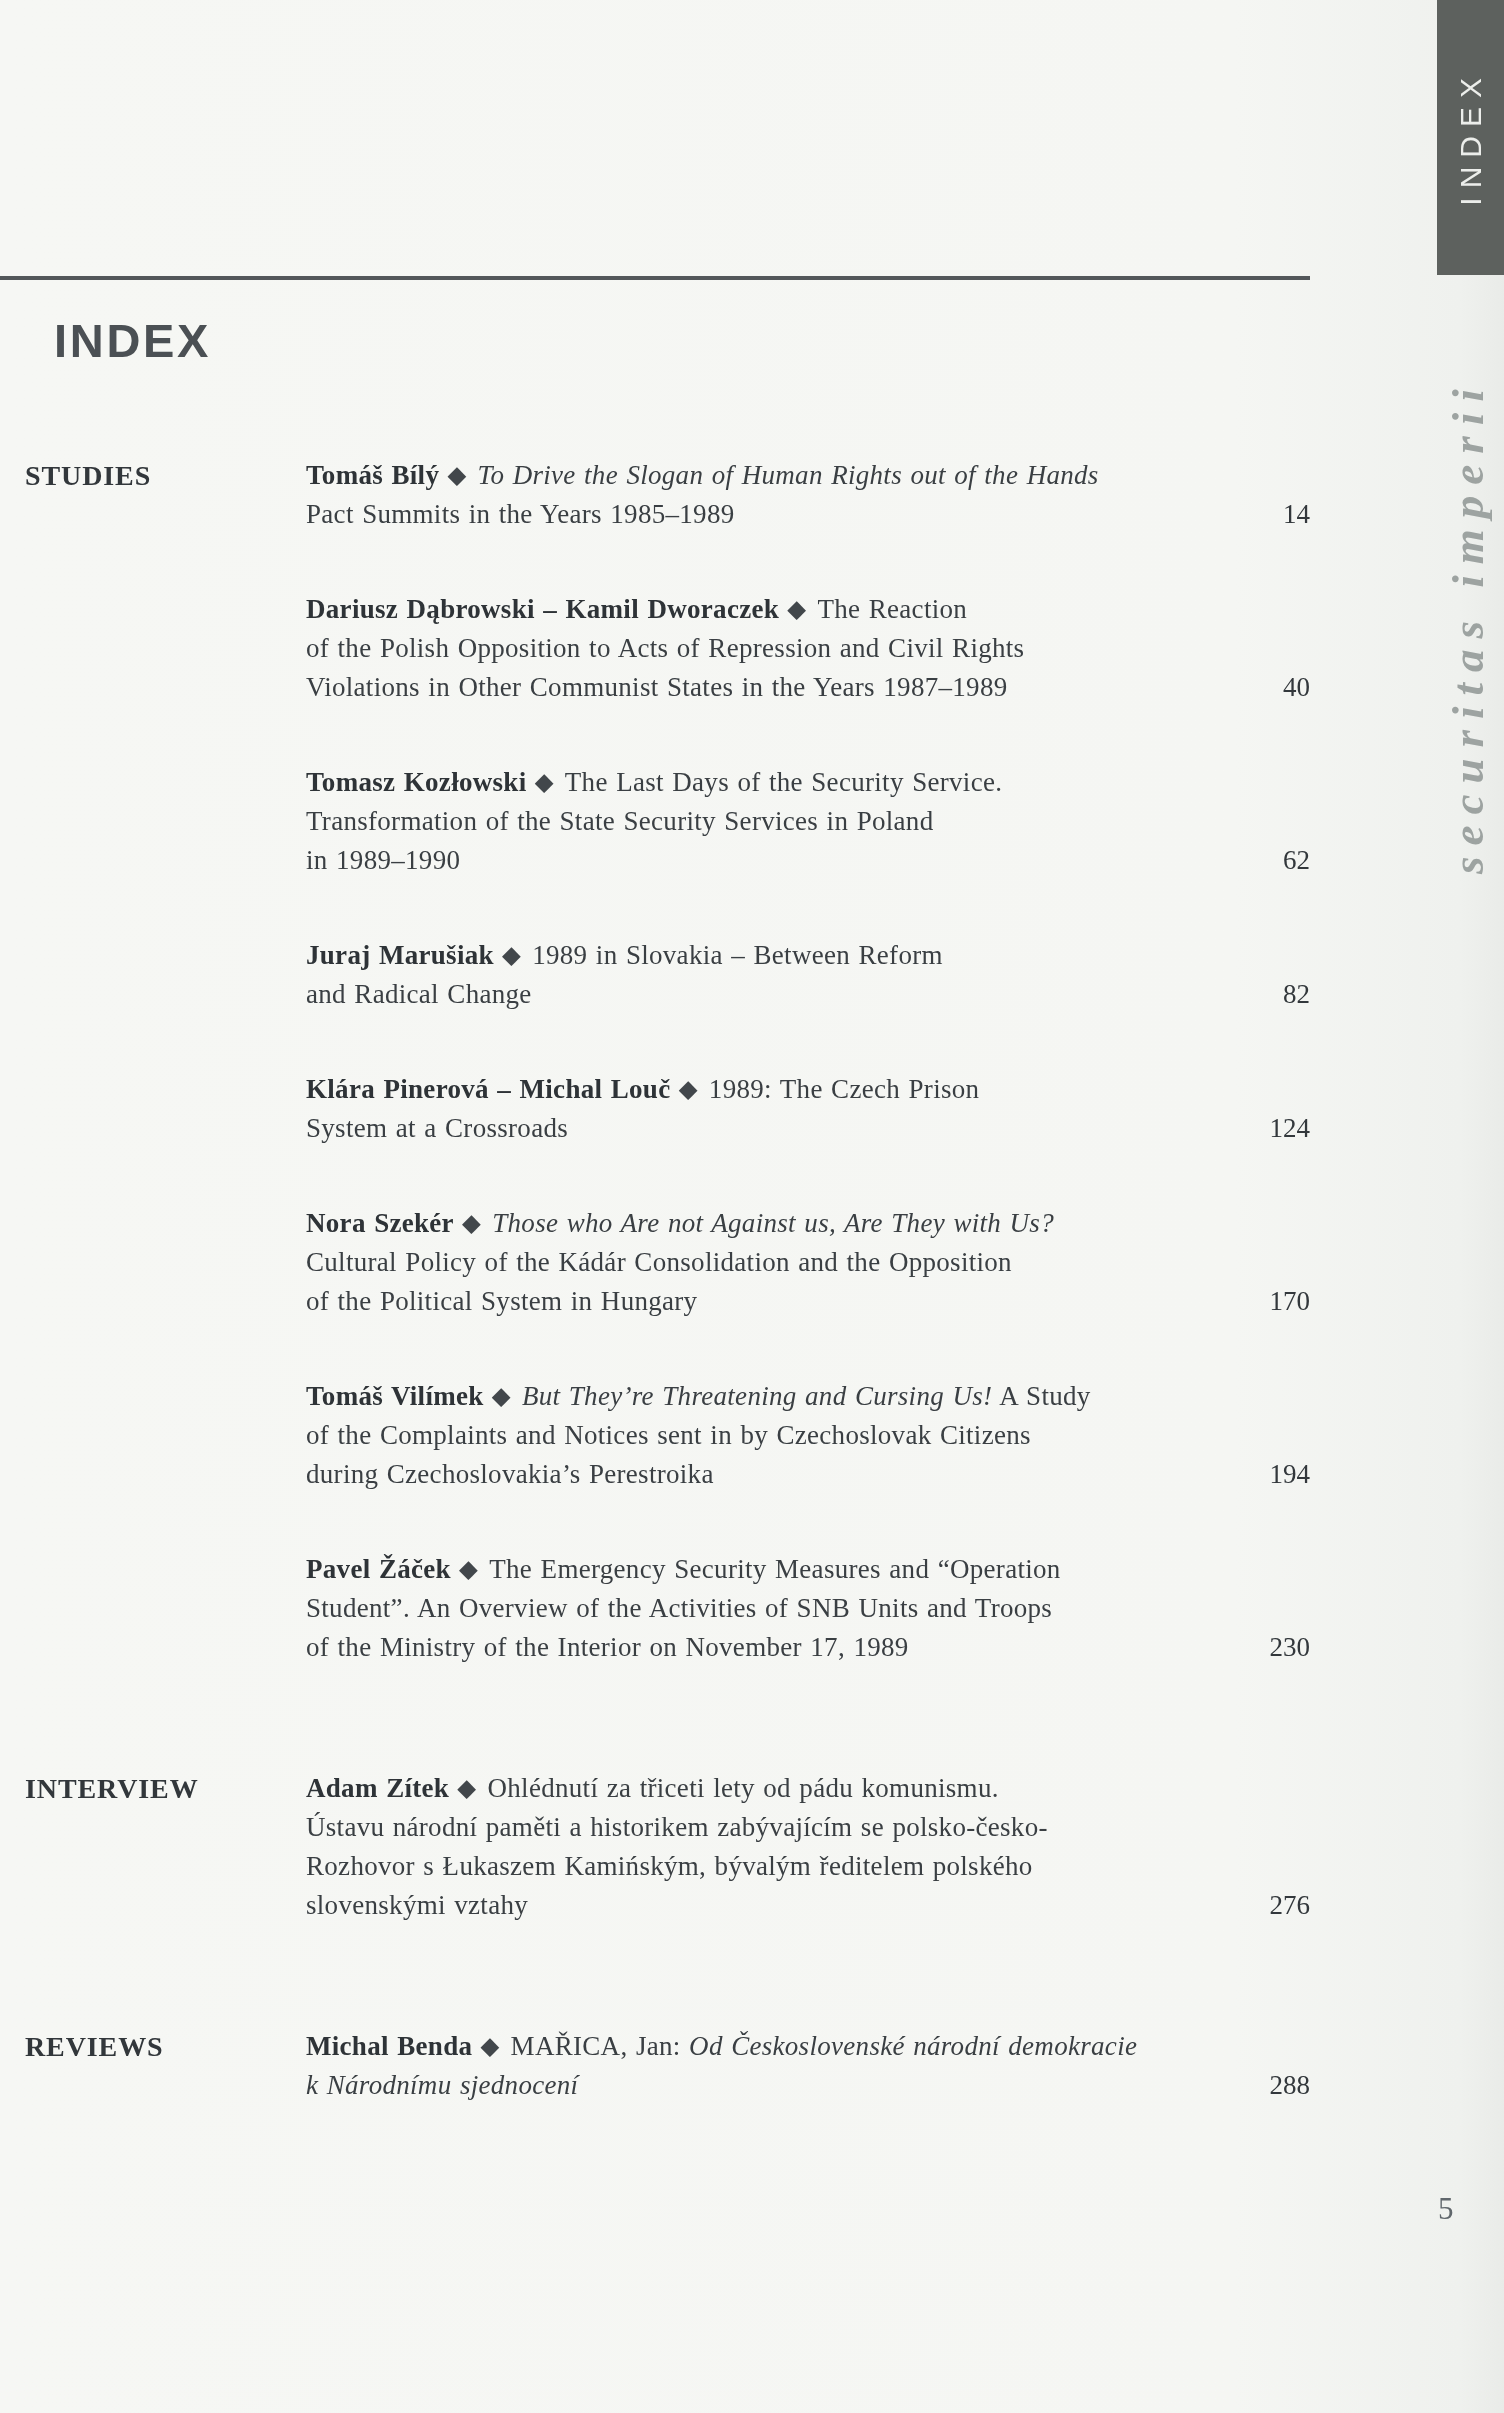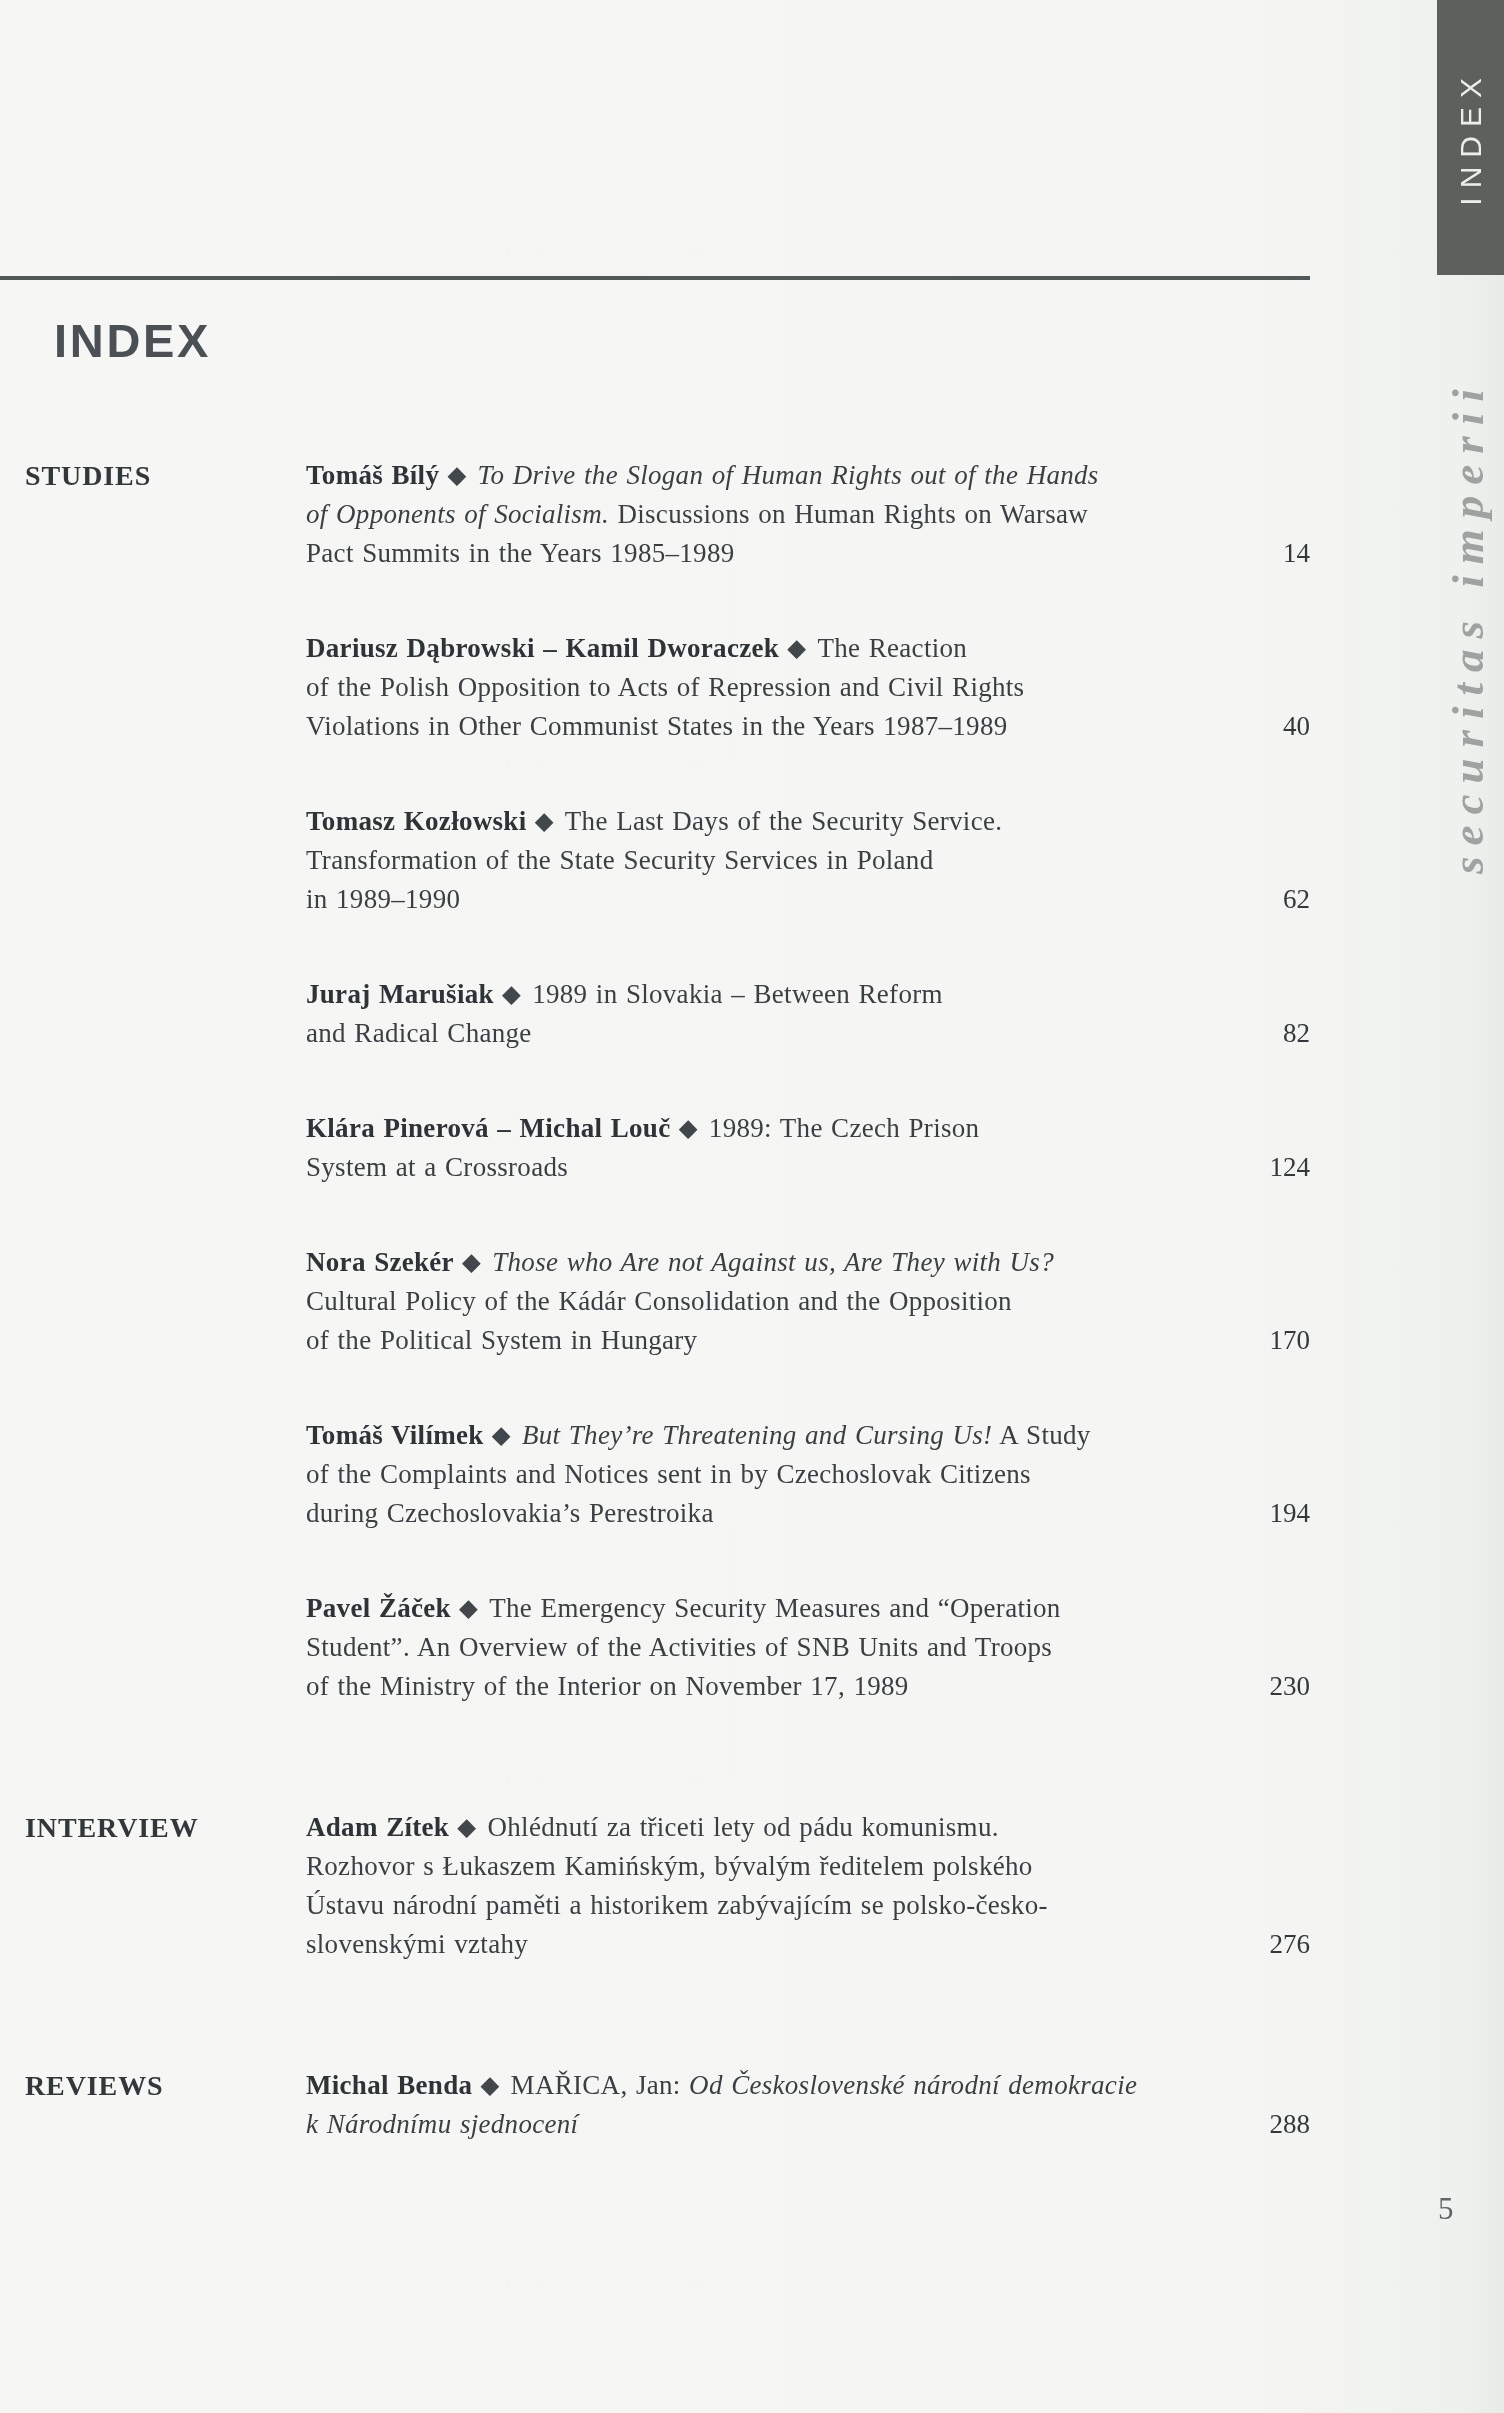--- a/index.html
+++ b/index.html
@@ -66,24 +66,20 @@
       <section class="section">
         <div class="label">STUDIES</div>
         <div class="entries">
           <div class="entry">
             <div class="line">
               <span class="run bold">Tomáš Bílý</span>
               <span class="run diamond">◆</span>
               <span class="run italic">To Drive the Slogan of Human Rights out of the Hands</span>
             </div>
             <div class="line">
-              <span class="run italic">of Opponents of Socialism.</span>
-              <span class="run regular"> Discussions on Human Rights on Warsaw</span>
-            </div>
-            <div class="line">
               <span class="run regular">Pact Summits in the Years 1985–1989</span>
               <span class="fill"></span>
               <span class="pg">14</span>
             </div>
           </div>
           <div class="entry">
             <div class="line">
               <span class="run bold">Dariusz Dąbrowski – Kamil Dworaczek</span>
               <span class="run diamond">◆</span>
               <span class="run regular">The Reaction</span>
@@ -187,24 +183,24 @@
       <section class="section">
         <div class="label">INTERVIEW</div>
         <div class="entries">
           <div class="entry">
             <div class="line">
               <span class="run bold">Adam Zítek</span>
               <span class="run diamond">◆</span>
               <span class="run regular">Ohlédnutí za třiceti lety od pádu komunismu.</span>
             </div>
             <div class="line">
+              <span class="run regular">Ústavu národní paměti a historikem zabývajícím se polsko-česko-</span>
+            </div>
+            <div class="line">
               <span class="run regular">Rozhovor s Łukaszem Kamińským, bývalým ředitelem polského</span>
-            </div>
-            <div class="line">
-              <span class="run regular">Ústavu národní paměti a historikem zabývajícím se polsko-česko-</span>
             </div>
             <div class="line">
               <span class="run regular">slovenskými vztahy</span>
               <span class="fill"></span>
               <span class="pg">276</span>
             </div>
           </div>
         </div>
       </section>
       <section class="section">

